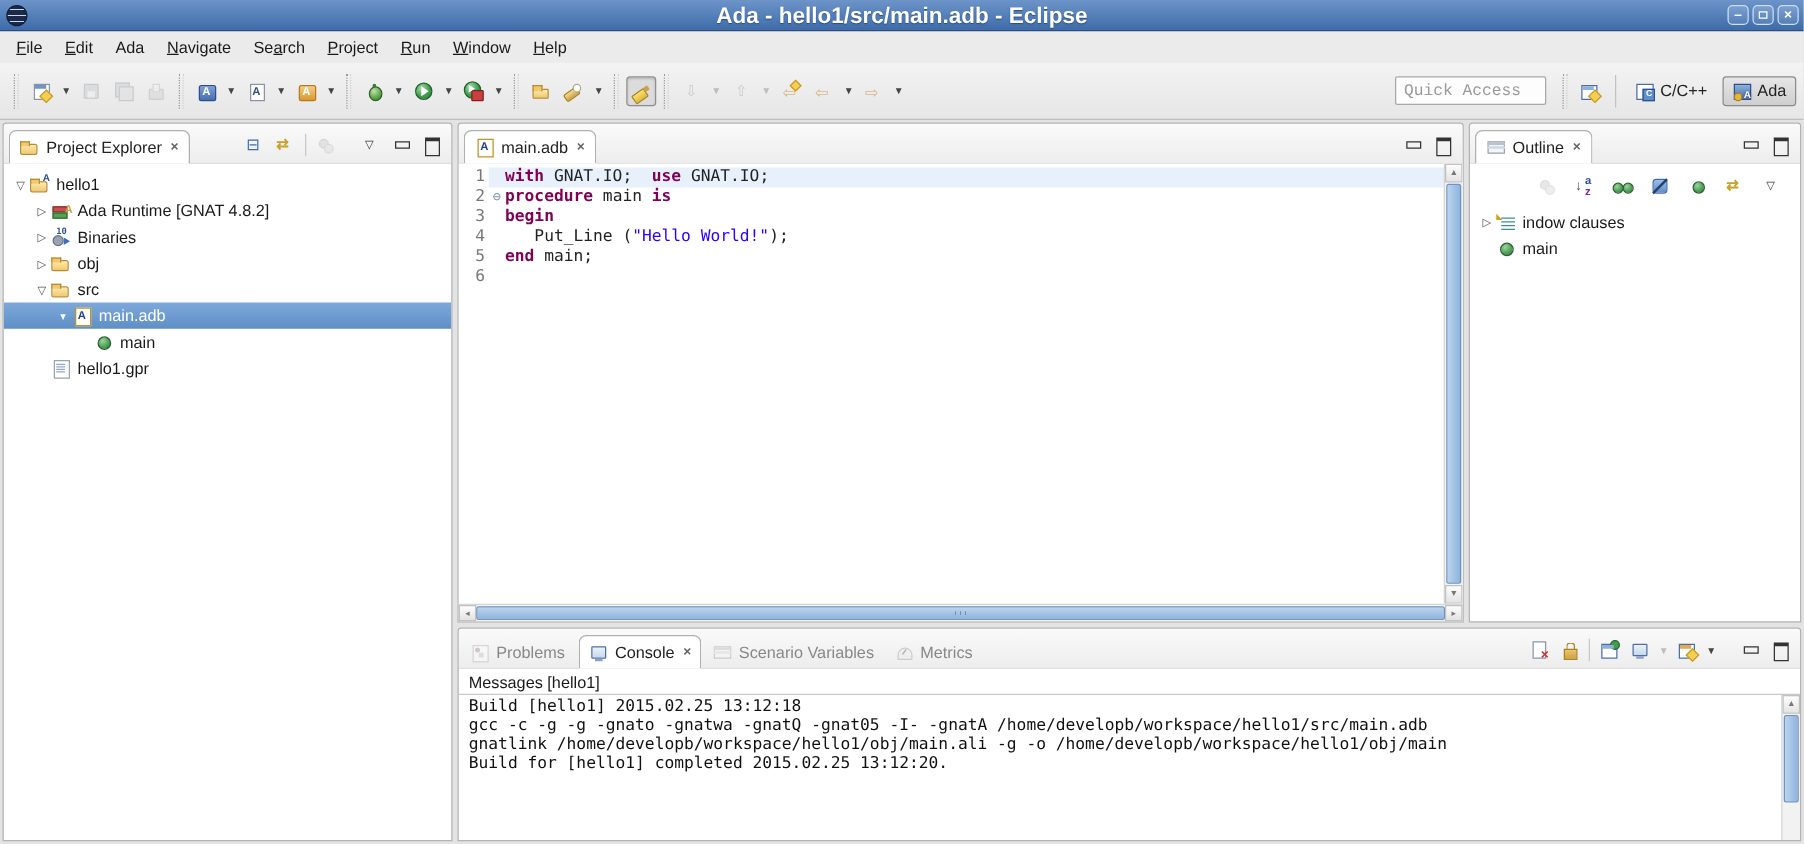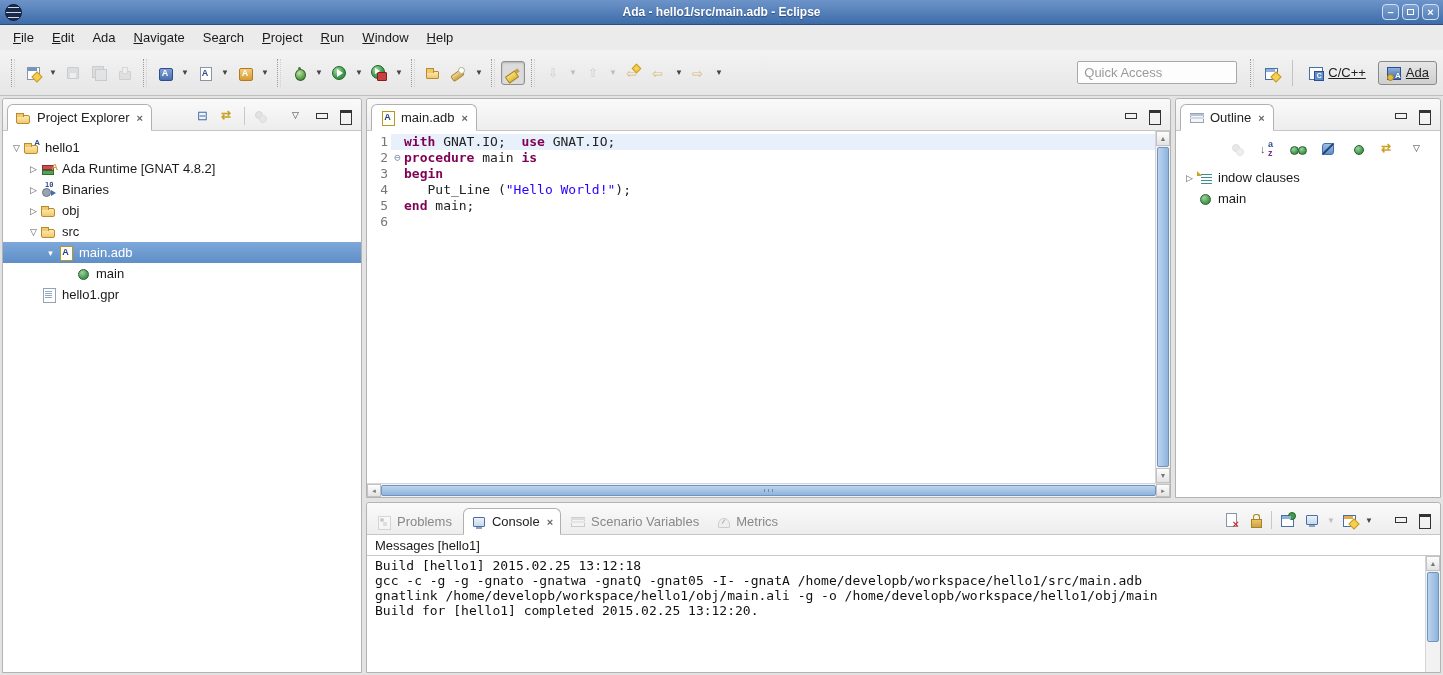--- a/index.html
+++ b/index.html
@@ -7,45 +7,45 @@
   body { font-family:"Liberation Sans", sans-serif; font-size:13px; background:#e3e3e3; color:#222; }
   .workbench { width:1443px; height:675px; display:flex; flex-direction:column; background:#e3e3e3; }
 
   
   .titlebar { height:25px; background:linear-gradient(var(--tb-top,#6d94c9), var(--tb-bot,#3e6ca9));
               border-bottom:1px solid #2c4f80; position:relative; display:flex; align-items:center; flex:none; }
   .app-icon { width:17px; height:17px; border-radius:50%; margin-left:5px;
               background:repeating-linear-gradient(#1b2a4a 0 2px, #cfd8ea 2px 3px, #1b2a4a 3px 5px);
               background-color:#1b2a4a; border:1px solid #12203a; }
   .title-text { position:absolute; left:0; right:0; text-align:center; color:#fff; font-weight:bold;
-                text-shadow:0 1px 1px #2a4a78; font-size:12px; }
+                text-shadow:0 1px 1px #2a4a78; font-size:18px; }
   .win-controls { margin-left:auto; display:flex; gap:3px; margin-right:4px; }
   .wbtn { width:17px; height:16px; border:1px solid #cfe0f4; border-radius:4px;
           background:linear-gradient(#7b9fd0,#5580b8); color:#fff; display:flex; align-items:center;
           justify-content:center; font-size:11px; line-height:1; font-weight:bold; }
   .wbtn .maxbox { width:7px; height:6px; border:1px solid #fff; display:block; }
 
   
   .menubar { height:25px; background:#ebebeb; display:flex; align-items:center; padding-left:4px; flex:none; }
   .menu-item { padding:0 9px; line-height:25px; color:#1a1a1a; cursor:default; }
 
   
   .toolbar { height:46px; background:linear-gradient(#f3f3f3,#e6e6e6); border-bottom:1px solid #bfbfbf;
              display:flex; align-items:center; padding:0 6px; flex:none; }
   .tb-handle { width:4px; height:28px; border-left:1px dotted #9a9a9a; border-right:1px dotted #cfcfcf; margin:0 5px; }
   .tb-btn { width:24px; height:24px; display:flex; align-items:center; justify-content:center; border-radius:3px; margin:0 1px; }
   .tb-btn.tog { background:#dcdcdc; border:1px solid #8f8f8f; box-shadow:inset 0 1px 2px rgba(0,0,0,.2); }
   .dd { width:14px; text-align:center; color:#444; font-size:8px; cursor:default; }
   .dd.dis { color:#bdbdbd; }
-  .quick-access { margin-left:auto; width:160px; height:23px; border:1px solid #a8a8a8; border-radius:2px;
-                  background:#fdfdfd; padding:0 6px; font-size:13px; color:#333; font-family:Liberation Sans, sans-serif; }
+  .quick-access { margin-left:auto; width:121px; height:23px; border:1px solid #a8a8a8; border-radius:2px;
+                  background:#fdfdfd; padding:0 6px; font-size:13px; color:#333; font-family:Liberation Mono, monospace; }
   .quick-access::placeholder { color:#9a9a9a; }
   .persp-area { display:flex; align-items:center; margin-left:8px; }
   .vsep-tall { width:1px; height:26px; background:#c2c2c2; margin:0 7px; }
-  .persp-btn { display:flex; align-items:center; gap:4px; padding:3px 7px; border-radius:3px; border:1px solid transparent;text-decoration:underline; }
+  .persp-btn { display:flex; align-items:center; gap:4px; padding:3px 7px; border-radius:3px; border:1px solid transparent; }
   .persp-btn.act { background:linear-gradient(#e6e6e6,#cfcfcf); border:1px solid #8a8a8a; }
 
   
   .ico { position:relative; display:inline-block; width:16px; height:16px; flex:none; vertical-align:middle; }
   .ico b { position:absolute; inset:0; }
   .ico.dis { opacity:.45; filter:grayscale(.8); }
 
   .ic-new-wizard::before { content:""; position:absolute; left:2px; top:2px; width:11px; height:11px;
       background:#fff; border:1px solid #8a93a8; }
   .ic-new-wizard b::before { content:""; position:absolute; left:3px; top:3px; width:9px; height:3px; background:#6f94c9; }

